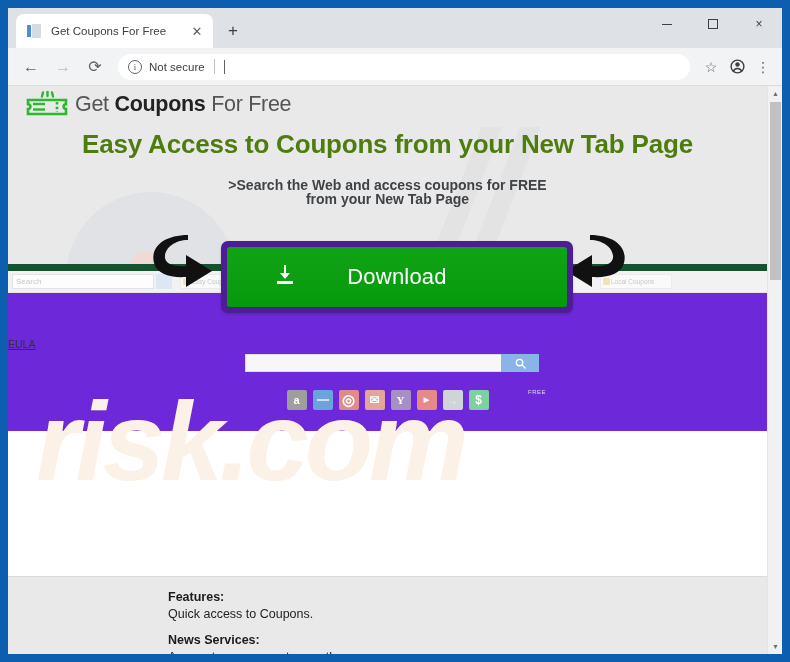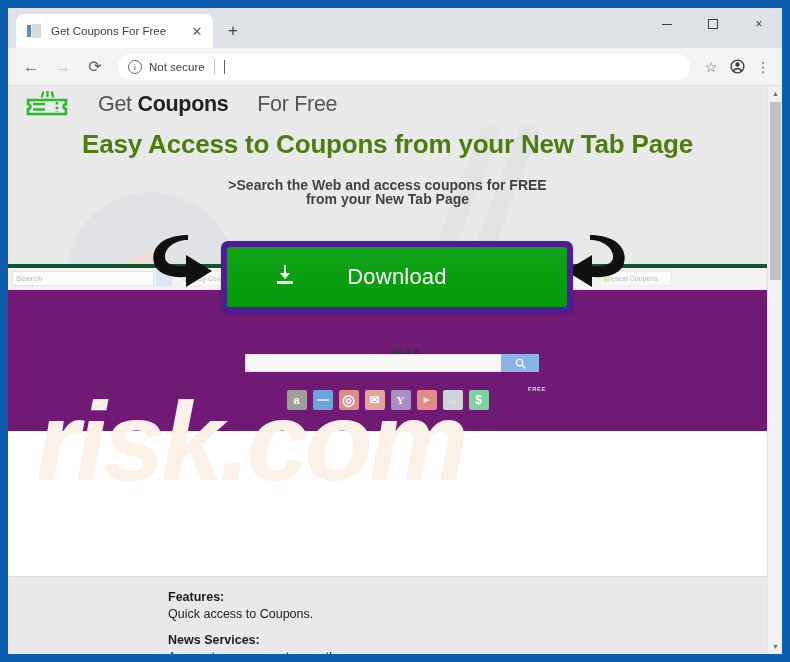--- a/index.html
+++ b/index.html
@@ -151,21 +151,21 @@
     overflow: hidden;
   }
   
   .bg-mock {
     position: absolute; left: 0; top: 150px;
     width: 100%; height: 200px;
     opacity: 1;
   }
   .bg-mock .browser-shell {
     position: absolute; left: 0; top: 28px; right: 0; height: 170px;
-    background: #701a75; border-top: 4px solid #14532d; font-weight: bold;
+    background: #6d28d9; border-top: 7px solid #14532d;
   }
   .bg-mock .mock-toolbar {
     position: absolute; left: 0; top: 0; right: 0; height: 22px;
     background: #f2f2f2; border-bottom: 1px solid #e6e6e6;
   }
   .bg-mock .mock-search {
     position: absolute; left: 4px; top: 3px;
     width: 142px; height: 15px;
     background: #fdfdfd; border: 1px solid #e3e3e3;
     font-size: 8px; color: #c8c8c8; padding-left: 3px; line-height: 14px;
@@ -215,21 +215,21 @@
     display: flex; align-items: center;
   }
   .logo-mark {
     position: relative; width: 44px; height: 26px; margin-right: 5px;
   }
   .logo-text {
     font-size: 21.5px; color: #3b3b3b; letter-spacing: -.3px;
     white-space: nowrap;
   }
   .logo-text b { font-weight: 700; color: #222; }
-  .logo-text .light { color: #555; margin-left: 23px; }
+  .logo-text .light { color: #555; }
 
   .headline {
     position: absolute; left: 0; right: 0; top: 43px;
     text-align: center;
     font-size: 26px; font-weight: 700; color: #4d7c0f;
     letter-spacing: -.2px;
   }
   .subline {
     position: absolute; left: 0; right: 0; top: 92px;
     text-align: center;
@@ -263,22 +263,22 @@
   .dl-icon { position: absolute; left: 46px; top: 50%; transform: translateY(-50%); }
   .dl-label {
     font-size: 22px; color: #ffffff; font-weight: 400; letter-spacing: .2px;
   }
 
   .agree {
     position: absolute; left: 0; right: 0; top: 235px;
     text-align: center; font-size: 10.5px; color: #2f3336;
   }
   .eula {
-    position: absolute; left: 0; right: 0; top: 260px;
-    text-align: center; font-size: 10.5px; color: #2f3336; padding-left: 38px;
+    position: absolute; left: 0; right: 0; top: 252px;
+    text-align: left; font-size: 10.5px; color: #2f3336;
   }
   .eula span { text-decoration: underline; cursor: pointer; }
 
   .searchbar {
     position: absolute; left: 237px; top: 268px;
     width: 294px; height: 18px; display: flex;
   }
   .searchbar input {
     flex: 1; height: 100%; border: 1px solid #dcdcdc; border-right: none;
     background: #f7f7f7; font-size: 9px; padding-left: 5px;

